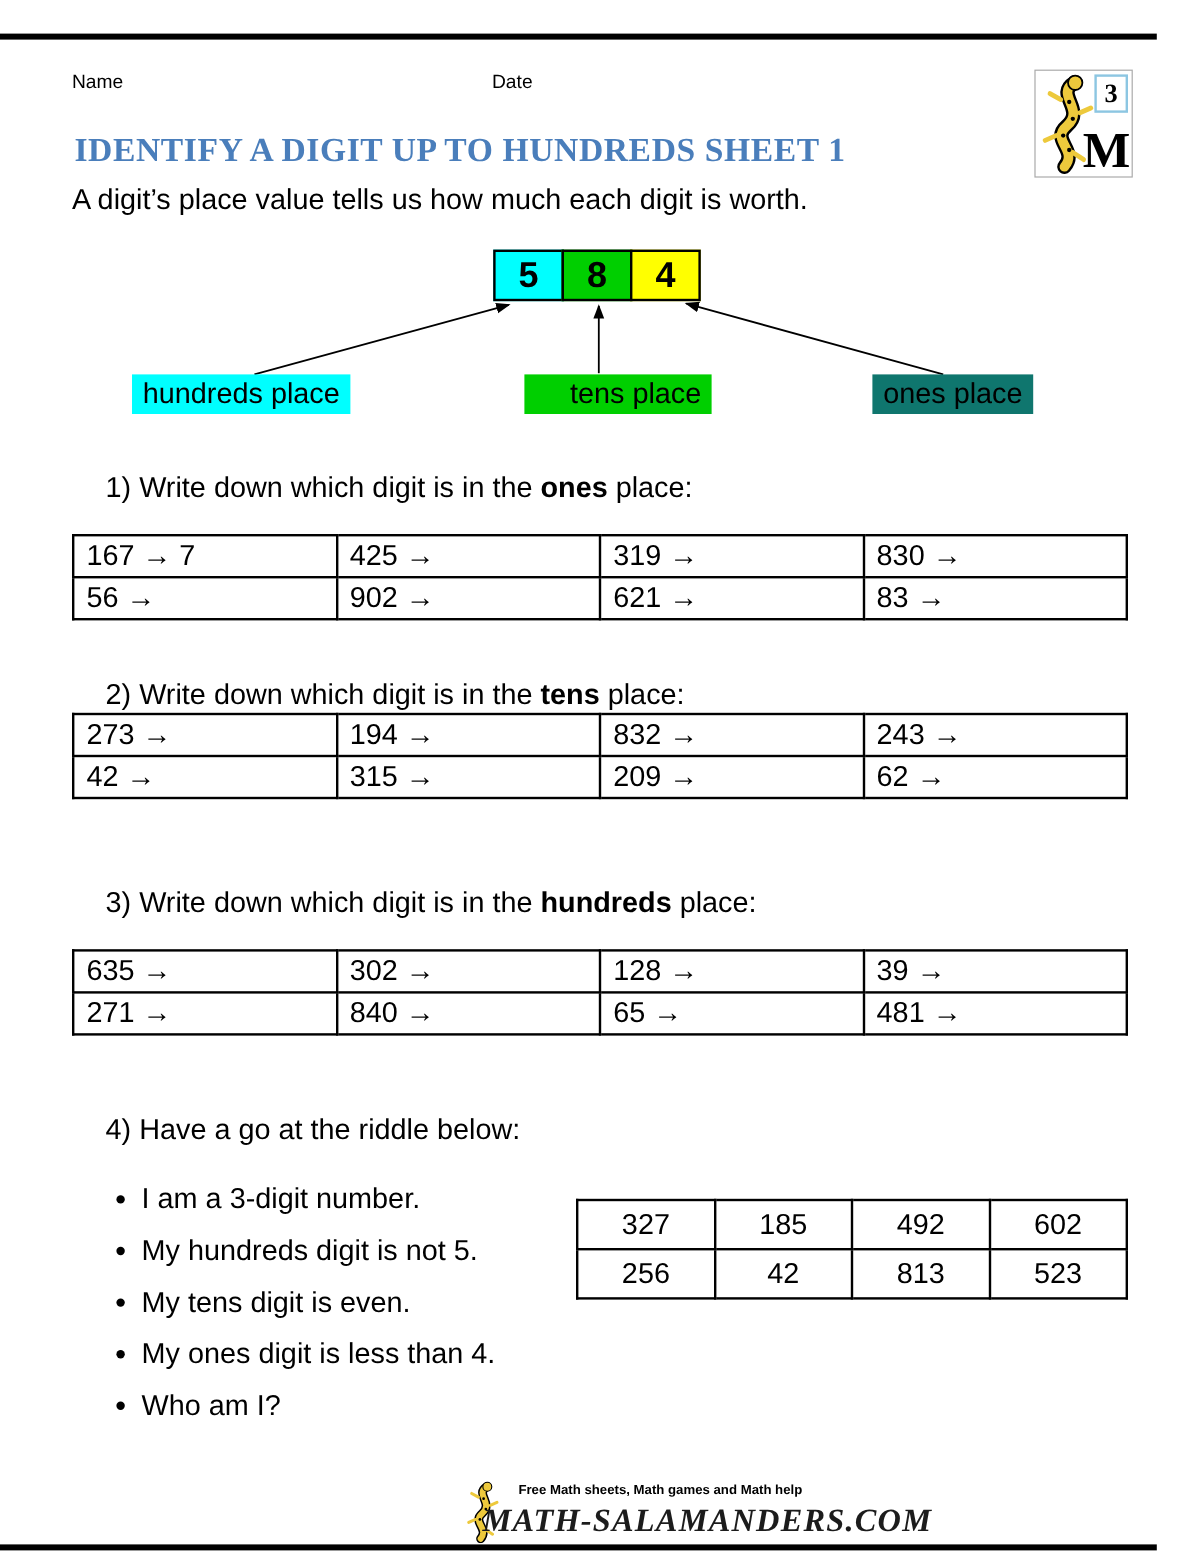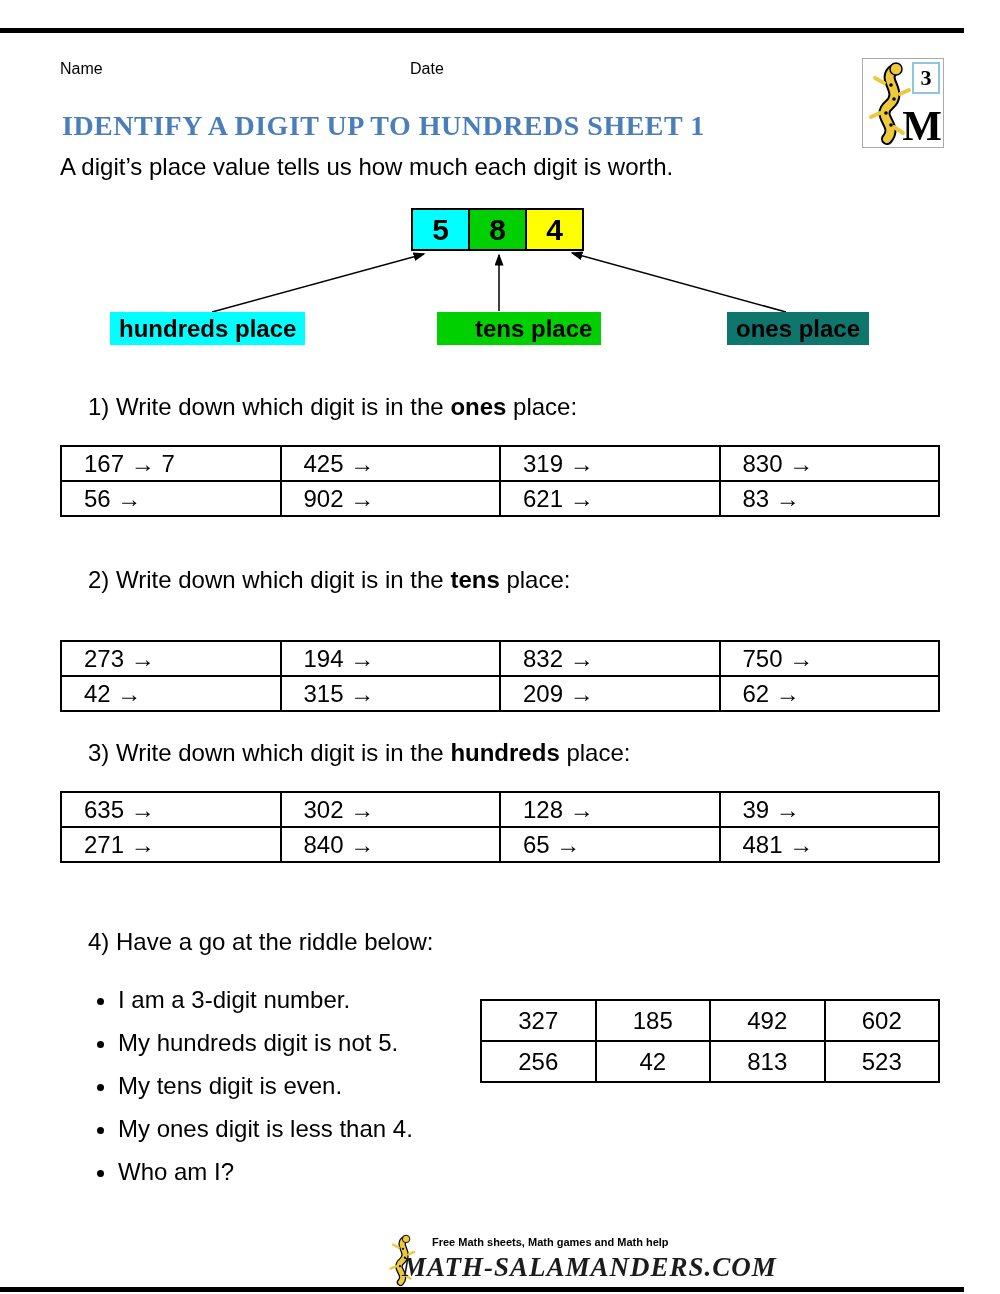--- a/index.html
+++ b/index.html
@@ -27,30 +27,30 @@
     font-family:"Liberation Serif", serif; font-size:28px; font-weight:bold;
     color:#4a7ebb; letter-spacing:0.5px; }
   .intro { position:absolute; left:60px; top:153px; margin:0; font-size:24px; }
 
   .digit-row { position:absolute; left:411px; top:208px; display:flex; }
   .digit { width:55px; height:39px; border:2px solid #000; display:flex;
     align-items:center; justify-content:center; font-size:30px; font-weight:bold; }
   .digit + .digit { margin-left:-2px; }
 
   .place-label { position:absolute; top:312px; height:33px; line-height:33px;
-    padding:0 9px; font-size:24px; font-weight:bold; white-space:nowrap; }
+    padding:0 9px; font-size:24px; font-weight:normal; white-space:nowrap; }
   .label-hundreds { left:110px; }
   .label-tens { left:437px;padding-left:38px; }
   .label-ones { left:727px; }
 
   .arrows { position:absolute; left:0; top:0; width:1000px; height:400px; pointer-events:none; }
 
   .q-heading { position:absolute; left:88px; font-size:24px; }
   .answers { position:absolute; left:60px; width:880px; border-collapse:collapse; table-layout:fixed; }
-  .answers td { border:2px solid #000; height:33px; font-size:24px; padding:0 0 0 22px; vertical-align:middle; }
+  .answers td { border:2px solid #000; height:33px; font-size:24px; padding:0 0 0 10px; vertical-align:middle; }
 
   .riddle-list { position:absolute; left:92px; top:986px; margin:0; padding-left:26px; }
   .riddle-list li { font-size:24px; line-height:28px; margin-bottom:15px; }
 
   .riddle-table { position:absolute; left:480px; top:999px; width:460px;
     border-collapse:collapse; table-layout:fixed; }
   .riddle-table td { border:2px solid #000; height:37px; font-size:24px; text-align:center; vertical-align:middle; }
 
   .footer-tagline { position:absolute; left:432px; top:1236px; font-size:11px; font-weight:bold; }
   .footer-site { position:absolute; left:402px; top:1252px; font-family:"Liberation Serif", serif;
@@ -120,27 +120,27 @@
     <tr>
       <td>56 →</td>
       <td>902 →</td>
       <td>621 →</td>
       <td>83 →</td>
     </tr>
   </tbody>
     </table>
 
   <div class="q-heading" style="top:566px"><span>2) Write down which digit is in the </span><b>tens</b><span> place:</span></div>
-  <table class="answers" style="top:640px">
+  <table class="answers" style="top:594px">
     <tbody>
         <tr>
       <td>273 →</td>
       <td>194 →</td>
       <td>832 →</td>
-      <td>750 →</td>
+      <td>243 →</td>
     </tr>
     <tr>
       <td>42 →</td>
       <td>315 →</td>
       <td>209 →</td>
       <td>62 →</td>
     </tr>
   </tbody>
     </table>
 

